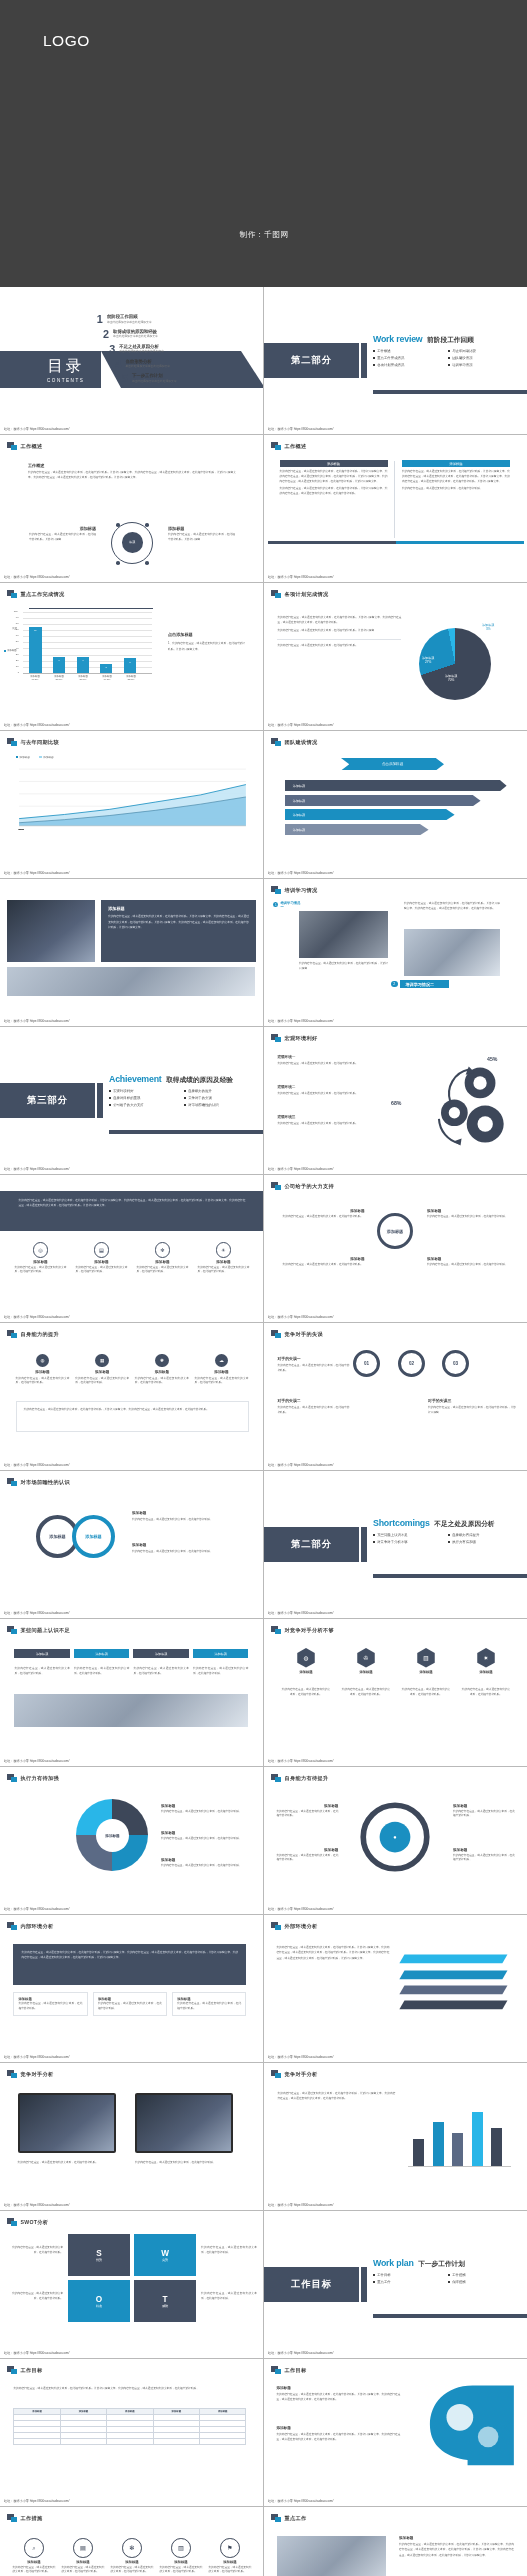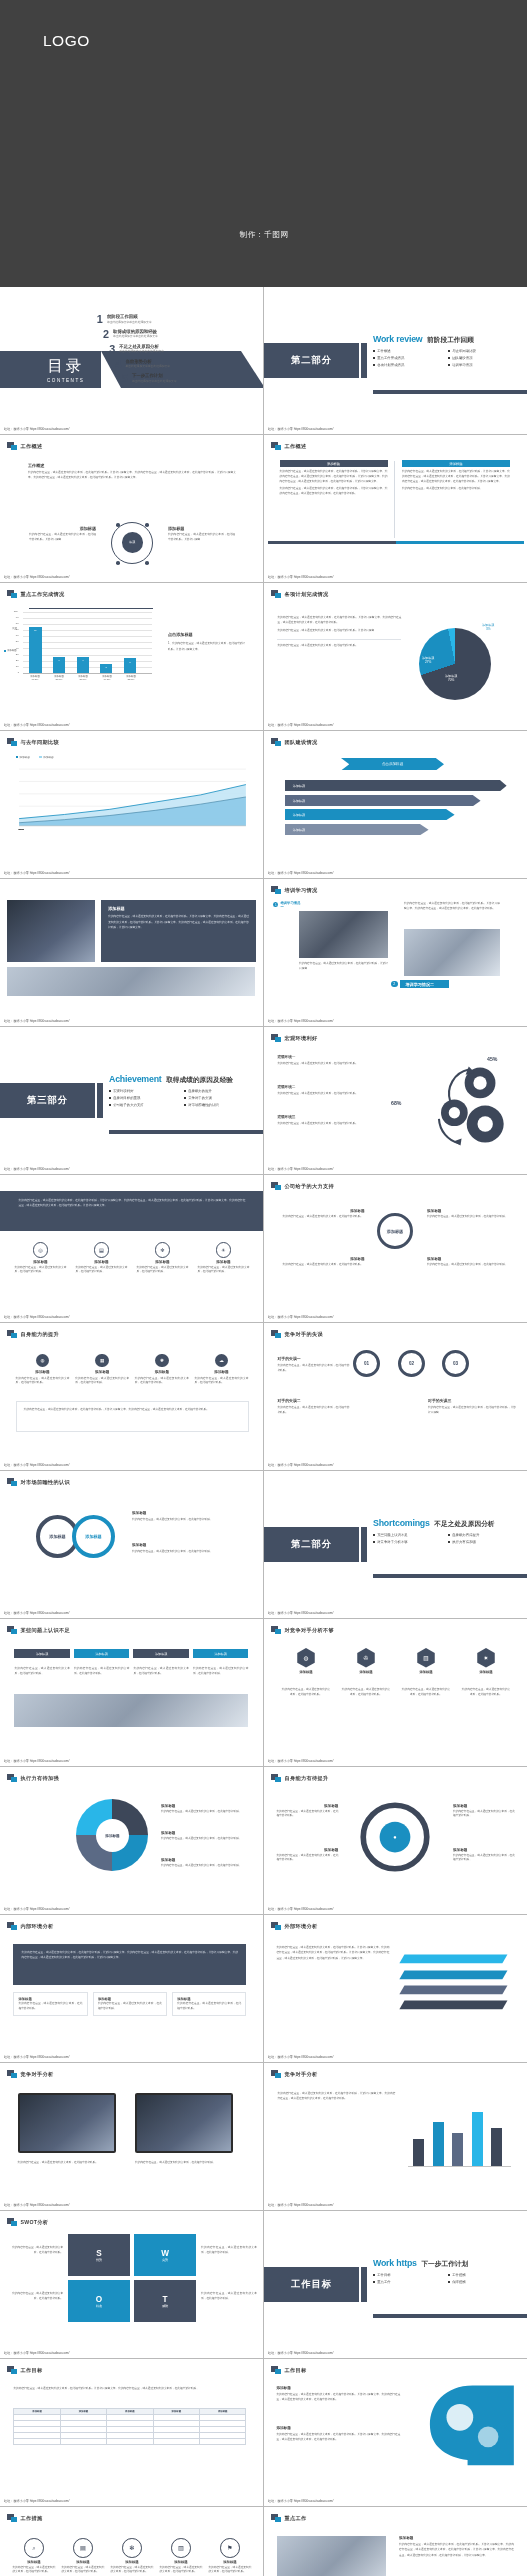--- a/index.html
+++ b/index.html
@@ -1045,21 +1045,21 @@
       <div class="s-foot">旺旺：嗷呀小小零 https://800sucai.taobao.com/</div>
     </div>
 
     <div class="slide">
       <div class="sec-band">
           <span>工作目标</span>
         </div>
       <div class="sec-bar"></div>
       <div class="sec-body">
         <div class="sec-title">
-          <span class="sec-en">Work https</span>
+          <span class="sec-en">Work plan</span>
           <span class="sec-cn">下一步工作计划</span>
         </div>
         <ul class="sec-bul">
           <li>
               <i class="sq"></i>
               <span>工作目标</span>
             </li>
           <li>
               <i class="sq"></i>
               <span>工作措施</span>

